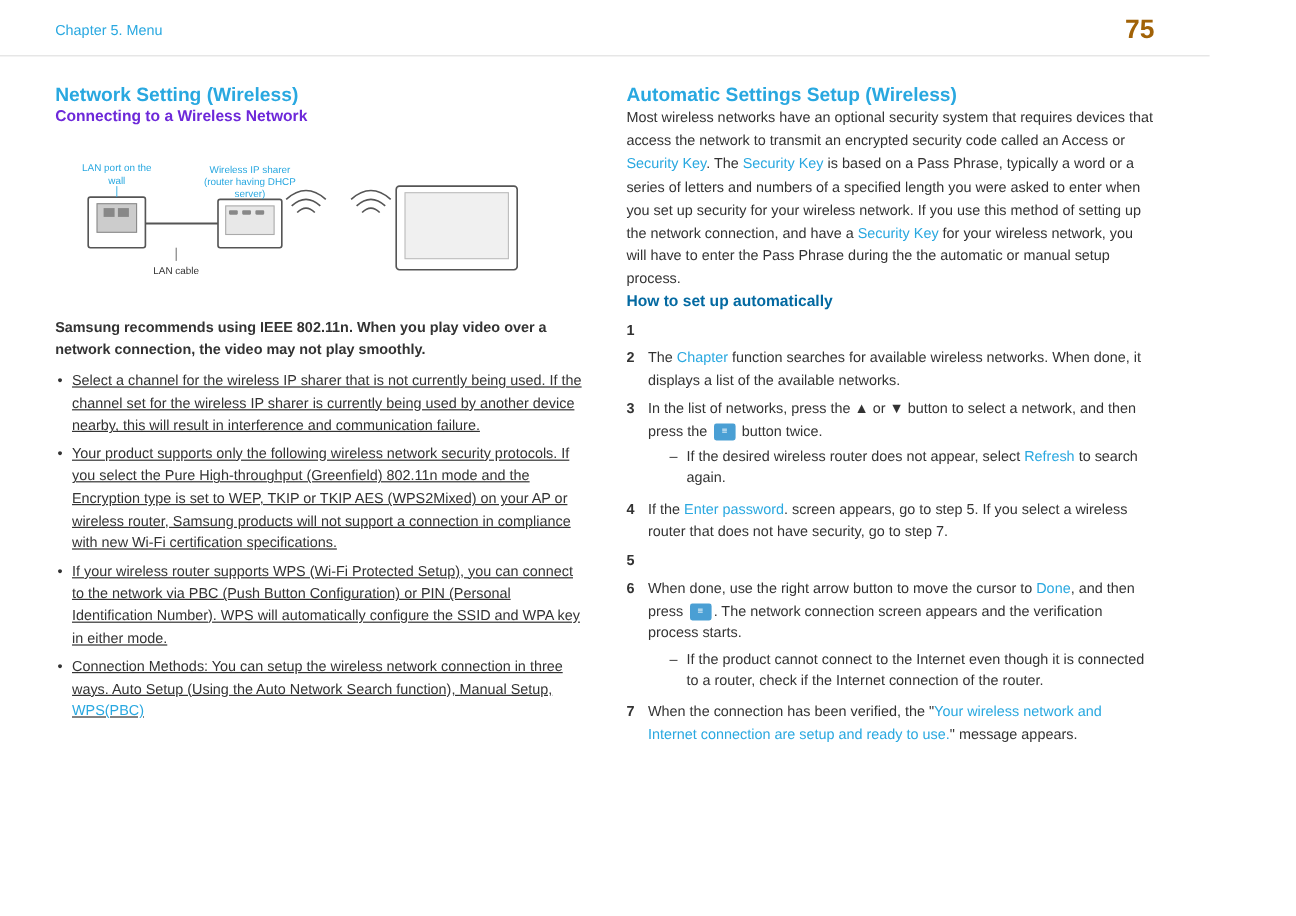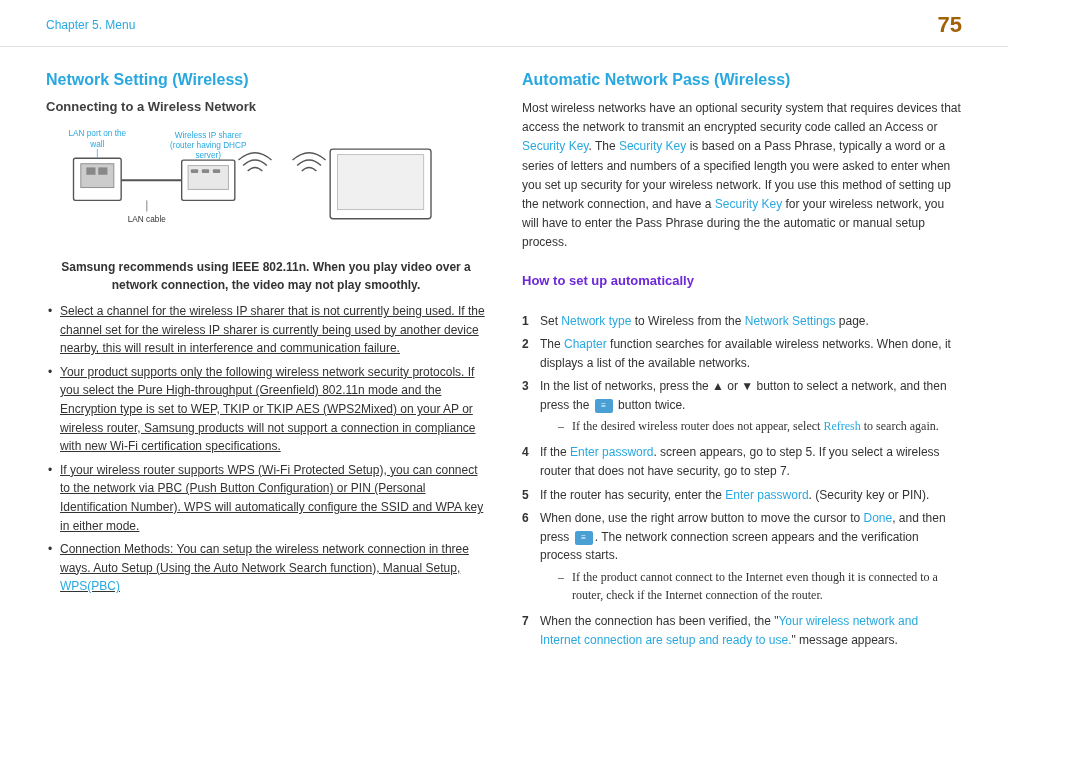--- a/index.html
+++ b/index.html
@@ -50,45 +50,44 @@
     }
     
     .right-column {
       flex: 1;
       max-width: 490px;
     }
     .section-title {
       color: #29a8e0;
       font-size: 16px;
       font-weight: 700;
-      margin-bottom: 10px;
+      margin-bottom: 0;
     }
     .subsection-title {
-      color: #404040;
+      color: #6d28d9;
       font-size: 13px;
       font-weight: 700;
-      margin-bottom: 4px;
+      margin-bottom: 20px;
     }
     
     .diagram-area {
       margin-bottom: 10px;
       position: relative;
       height: 130px;
     }
     
     .network-diagram {
       width: 100%;
       height: 130px;
     }
     .bold-note {
       font-size: 12px;
       font-weight: 700;
       margin-bottom: 8px;
       line-height: 1.5;
-      text-align: center;
     }
     .bullet-list {
       list-style: none;
       padding: 0;
       margin: 0;
     }
     .bullet-list li {
       padding-left: 14px;
       position: relative;
       margin-bottom: 5px;
@@ -104,27 +103,27 @@
       top: 0;
     }
     .link-blue {
       color: #29a8e0;
     }
     
     .body-text {
       font-size: 12px;
       line-height: 1.6;
       color: #333;
-      margin-bottom: 20px;
+      margin-bottom: 0;
     }
     .how-to-title {
       font-size: 13px;
       font-weight: 700;
-      color: #6d28d9;
-      margin-bottom: 24px;
+      color: #0369a1;
+      margin-bottom: 8px;
     }
     .numbered-list {
       list-style: none;
       padding: 0;
       margin: 0;
     }
     .numbered-list > li {
       display: flex;
       gap: 6px;
       margin-bottom: 5px;
@@ -133,21 +132,20 @@
       color: #333;
     }
     .num-bold {
       font-weight: 700;
       min-width: 12px;
     }
     .sub-bullet {
       list-style: none;
       padding-left: 18px;
       margin-top: 3px;
-      font-family: Liberation Serif, serif;
     }
     .sub-bullet li {
       position: relative;
       padding-left: 14px;
       margin-bottom: 3px;
       font-size: 12px;
       line-height: 1.5;
     }
     .sub-bullet li::before {
       content: "–";
@@ -238,33 +236,32 @@
 
       <ul class="bullet-list">
         <li>Select a channel for the wireless IP sharer that is not currently being used. If the channel set for the wireless IP sharer is currently being used by another device nearby, this will result in interference and communication failure.</li>
         <li>Your product supports only the following wireless network security protocols. If you select the Pure High-throughput (Greenfield) 802.11n mode and the Encryption type is set to WEP, TKIP or TKIP AES (WPS2Mixed) on your AP or wireless router, Samsung products will not support a connection in compliance with new Wi-Fi certification specifications.</li>
         <li>If your wireless router supports WPS (Wi-Fi Protected Setup), you can connect to the network via PBC (Push Button Configuration) or PIN (Personal Identification Number). WPS will automatically configure the SSID and WPA key in either mode.</li>
         <li>Connection Methods: You can setup the wireless network connection in three ways. Auto Setup (Using the Auto Network Search function), Manual Setup, <span class="link-blue">WPS(PBC)</span></li>
       </ul>
     </div>
 
     <div class="right-column">
-      <div class="section-title">Automatic Network Pass (Wireless)</div>
+      <div class="section-title">Automatic Settings Setup (Wireless)</div>
 
       <p class="body-text">
         Most wireless networks have an optional security system that requires devices that access the network to transmit an encrypted security code called an Access or <span class="link-blue">Security Key</span>. The <span class="link-blue">Security Key</span> is based on a Pass Phrase, typically a word or a series of letters and numbers of a specified length you were asked to enter when you set up security for your wireless network. If you use this method of setting up the network connection, and have a <span class="link-blue">Security Key</span> for your wireless network, you will have to enter the Pass Phrase during the the automatic or manual setup process.
       </p>
 
       <div class="how-to-title">How to set up automatically</div>
 
       <ol class="numbered-list">
 
         <li>
           <span class="num-bold">1</span>
-          <span>Set <span class="link-blue">Network type</span> to Wireless from the <span class="link-blue">Network Settings</span> page.</span>
         </li>
 
         <li>
           <span class="num-bold">2</span>
           <span>The <span class="link-blue">Chapter</span> function searches for available wireless networks. When done, it displays a list of the available networks.</span>
         </li>
 
         <li>
           <span class="num-bold">3</span>
           <span>
@@ -275,21 +272,20 @@
           </span>
         </li>
 
         <li>
           <span class="num-bold">4</span>
           <span>If the <span class="link-blue">Enter password</span>. screen appears, go to step 5. If you select a wireless router that does not have security, go to step 7.</span>
         </li>
 
         <li>
           <span class="num-bold">5</span>
-          <span>If the router has security, enter the <span class="link-blue">Enter password</span>. (Security key or PIN).</span>
         </li>
 
         <li>
           <span class="num-bold">6</span>
           <span>
             When done, use the right arrow button to move the cursor to <span class="link-blue">Done</span>, and then press <span class="inline-btn-icon"></span>. The network connection screen appears and the verification process starts.
             <ul class="sub-bullet">
               <li>If the product cannot connect to the Internet even though it is connected to a router, check if the Internet connection of the router.</li>
             </ul>
           </span>

